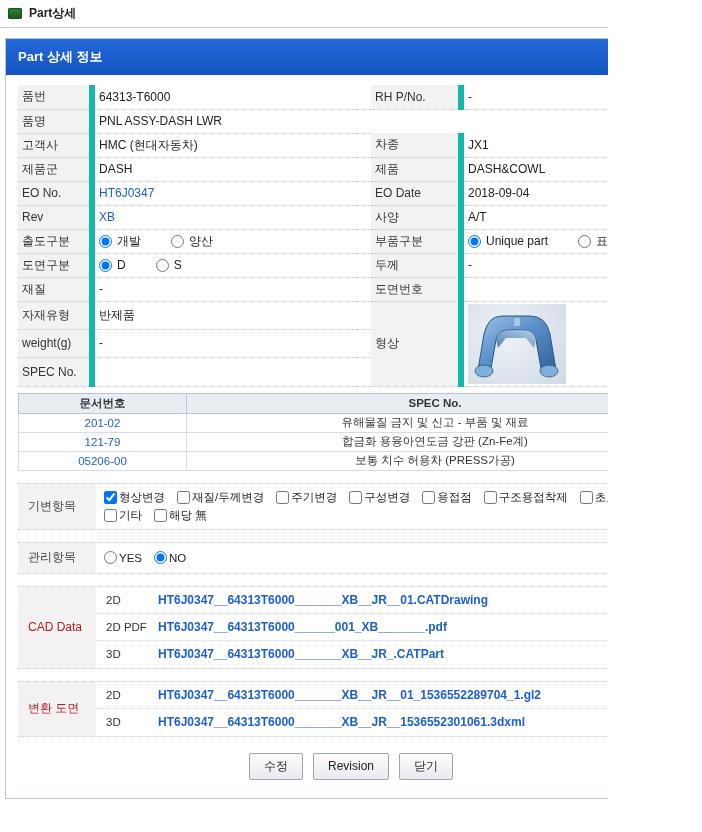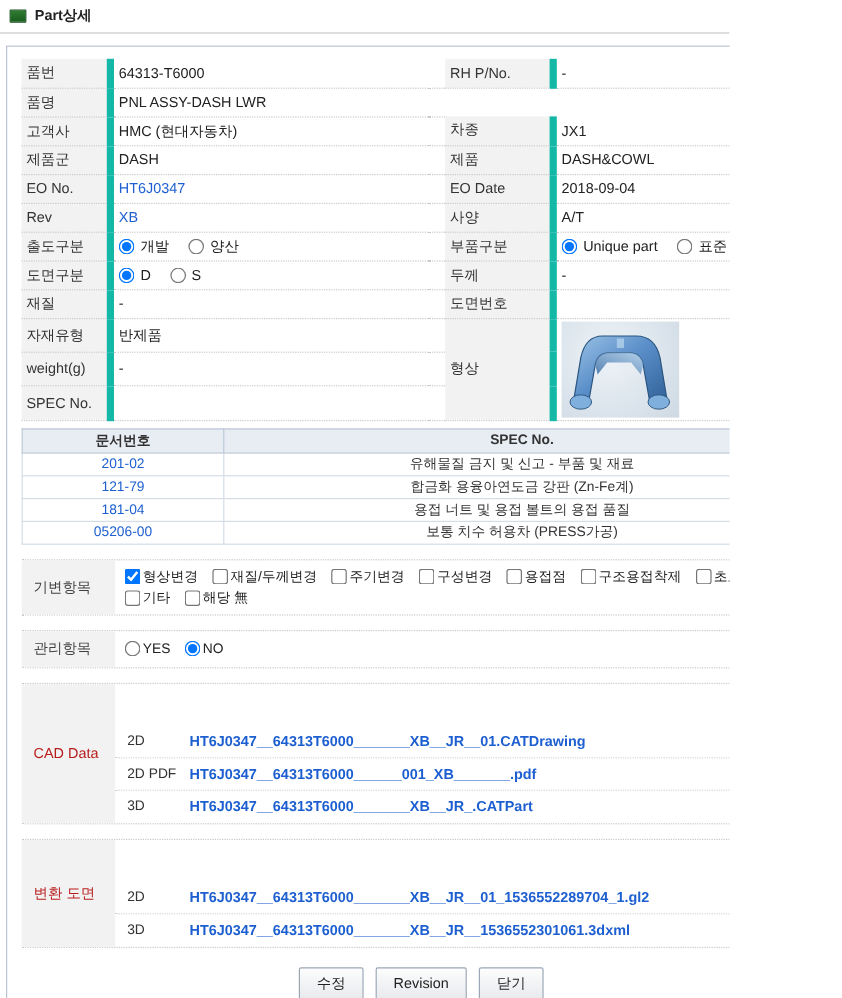--- a/index.html
+++ b/index.html
@@ -81,21 +81,21 @@
     padding-left: 8px;
     color: #222;
     margin-top: 22px;
   }
   td.val.link, a.lnk {
     color: #1d5fd0;
     text-decoration: none;
   }
   td.gap { background: #fff; border-bottom: none; }
   
-  .radio-row { display: flex; align-items: center; gap: 6px; }
+  .radio-row { display: flex; align-items: center; gap: 20px; }
   .radio-row label { display: inline-flex; align-items: center; gap: 3px; font-size: 12px; color:#222; margin-right:10px;}
   input[type=radio], input[type=checkbox] { margin: 0 2px 0 0; vertical-align: middle; }
   
   .shape-cell { padding: 4px 0 4px 8px; }
   .shape-img {
     width: 98px; height: 80px;
     background: radial-gradient(circle at 40% 35%, #eef3f7 0%, #dbe4ec 60%, #cfd9e3 100%);
     position: relative;
     overflow: hidden;
     display:block;
@@ -174,21 +174,21 @@
   }
   .ecd-lbl { font-weight: bold; color: #333; margin-left: 108px; margin-right: 8px; font-size: 12px;}
   
   .cad {
     display: flex;
     border-top: 1px dotted #c9c9c9;
     border-bottom: 1px dotted #c9c9c9;
     margin-top: 12px;
   }
   .cad .sec-lbl { width: 78px; background: #f2f2f2; display:flex; align-items:center; padding-left: 10px; font-size: 12px; color:#b91c1c;}
-  .cad .rows { flex: 1; margin-top: 35px; }
+  .cad .rows { flex: 1; }
   .cad .row {
     display: flex;
     align-items: center;
     height: 27px;
     border-bottom: 1px dotted #d6d6d6;
   }
   .cad .row:last-child { border-bottom: none; }
   .cad .rtag { width: 62px; padding-left: 10px; font-size: 11.5px; color: #333; }
   .cad .rlink a { color: #1d5fd0; text-decoration: none; font-weight: bold; font-size: 12px; }
   
@@ -213,20 +213,21 @@
 <body>
 
 <div class="page">
 
   <div class="titlebar">
     <div class="ic"></div>
     <div class="tt">Part상세</div>
   </div>
 
   <div class="panel">
+    <div class="panel-head">Part 상세 정보</div>
 
     <div class="panel-body">
 
       <table class="kv">
         <colgroup>
           <col style="width:74px">
             <col style="width:265px">
           <col style="width:14px">
           <col style="width:90px">
             <col style="width:">
@@ -395,24 +396,20 @@
         <tbody>
           <tr>
             <td class="docno"><a href="#">201-02</a></td>
             <td>유해물질 금지 및 신고 - 부품 및 재료</td>
           </tr>
           <tr>
             <td class="docno"><a href="#">121-79</a></td>
             <td>합금화 용융아연도금 강판 (Zn-Fe계)</td>
           </tr>
           <tr>
-            <td class="docno"><a href="#">181-04</a></td>
-            <td>용접 너트 및 용접 볼트의 용접 품질</td>
-          </tr>
-          <tr>
             <td class="docno"><a href="#">05206-00</a></td>
             <td>보통 치수 허용차 (PRESS가공)</td>
           </tr>
         </tbody>
       </table>
 
       <div class="sec">
         <div class="sec-lbl">기변항목</div>
         <div class="sec-body">
           <label class="chk">

